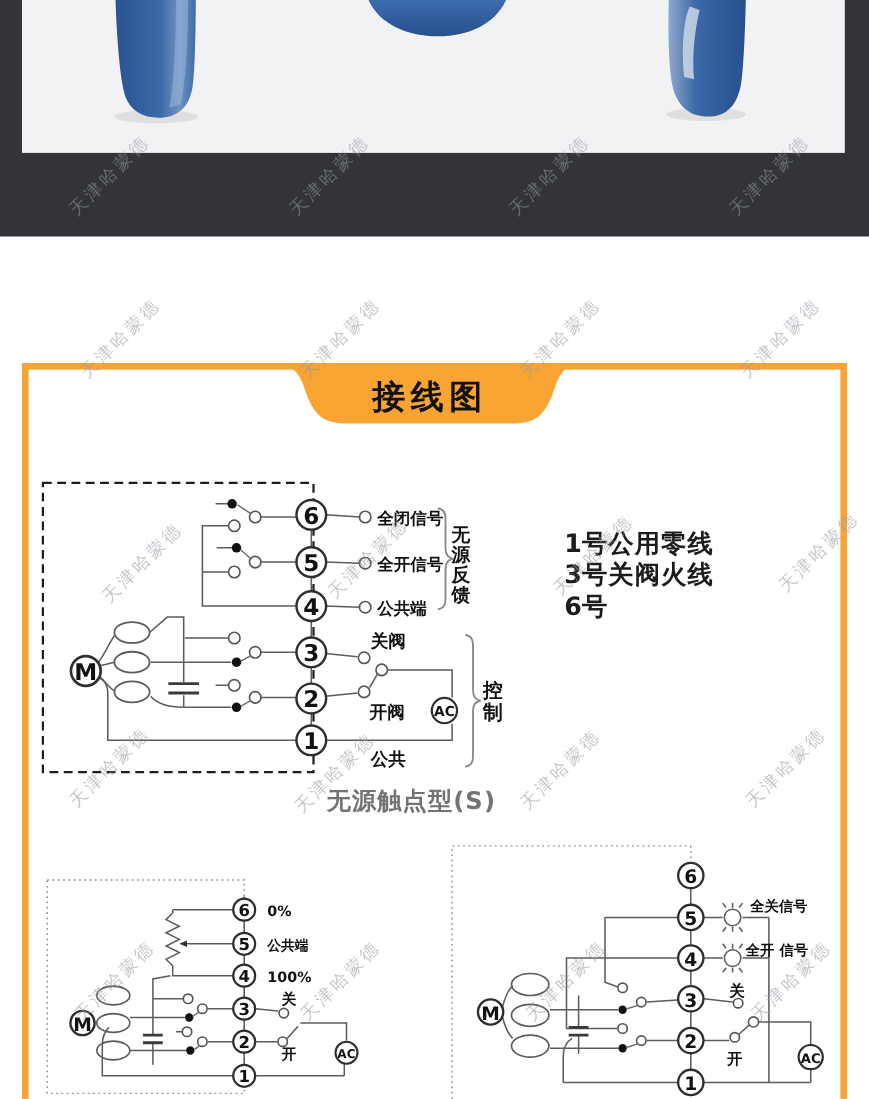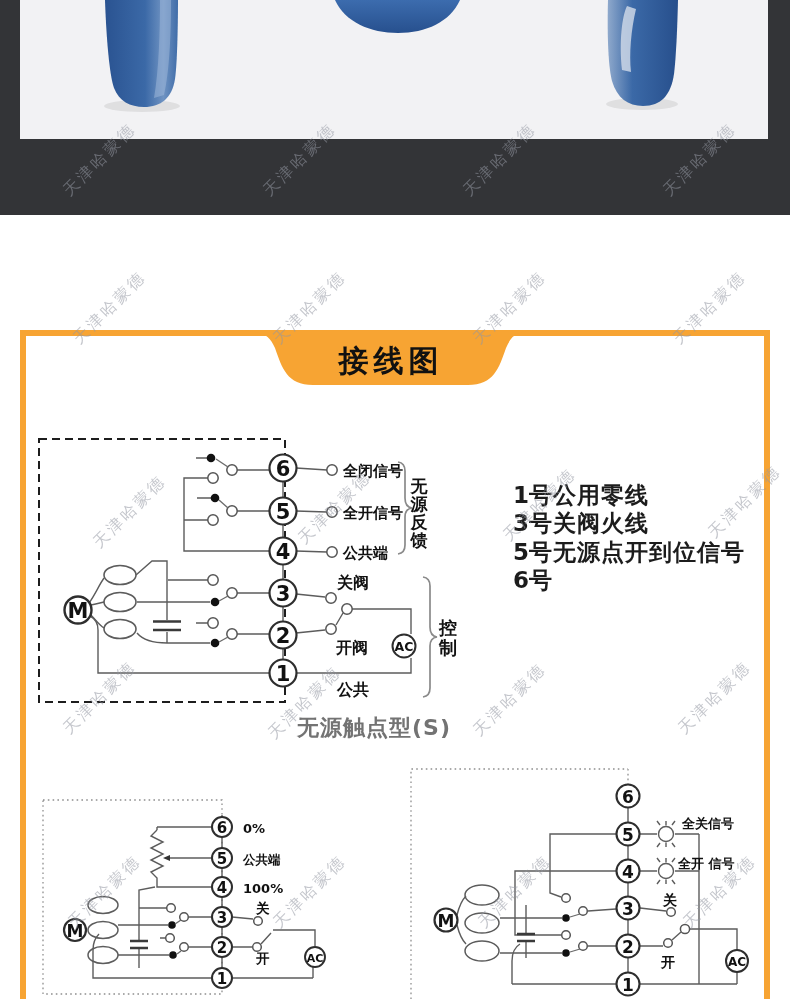--- a/index.html
+++ b/index.html
@@ -170,24 +170,20 @@
   <div class="legend">
       <div class="legend-row">
         <span class="lg-num">1号</span>
         <span class="lg-label">公用零线</span>
       </div>
       <div class="legend-row">
         <span class="lg-num">3号</span>
         <span class="lg-label">关阀火线</span>
       </div>
       <div class="legend-row">
-        <span class="lg-num">5号</span>
-        <span class="lg-label">无源点开到位信号</span>
-      </div>
-      <div class="legend-row">
         <span class="lg-num">6号</span>
       </div>
     </div>
 
   <div class="caption">无源触点型(S)</div>
 
   <svg class="dsvg" style="left:38px;top:795px" width="305" height="204" viewBox="38 795 305 204">
     <rect x="43" y="800" width="179" height="194" fill="none" stroke="#8f8f8f" stroke-width="1.3" stroke-dasharray="1.6 3.2"></rect>
     <g class="wire">
       <path d="M222,815 V978"></path>

